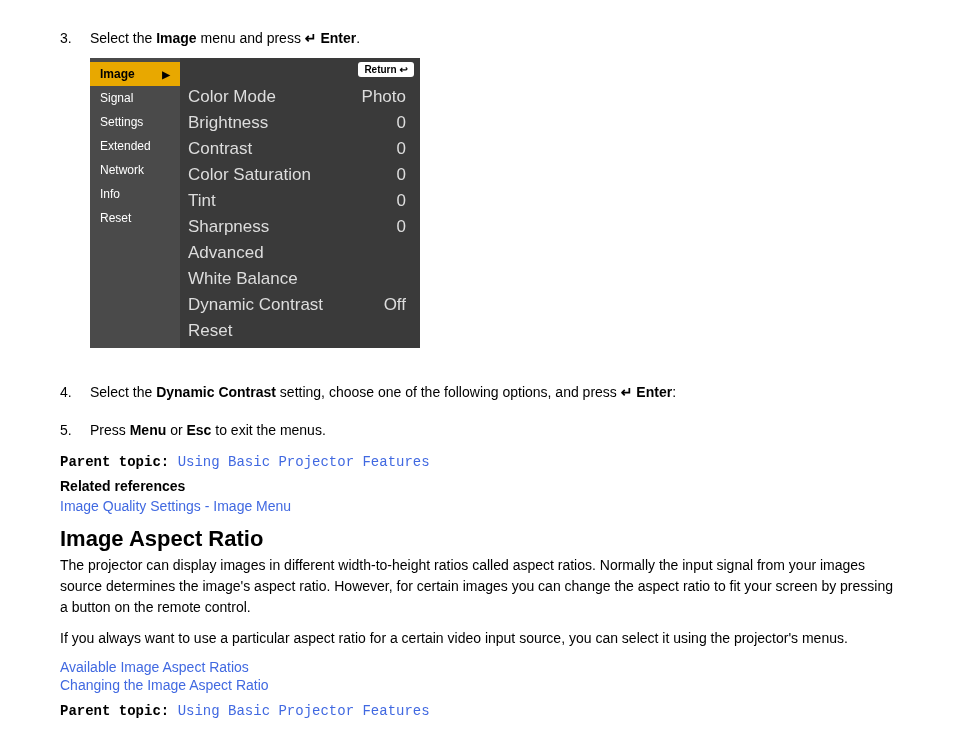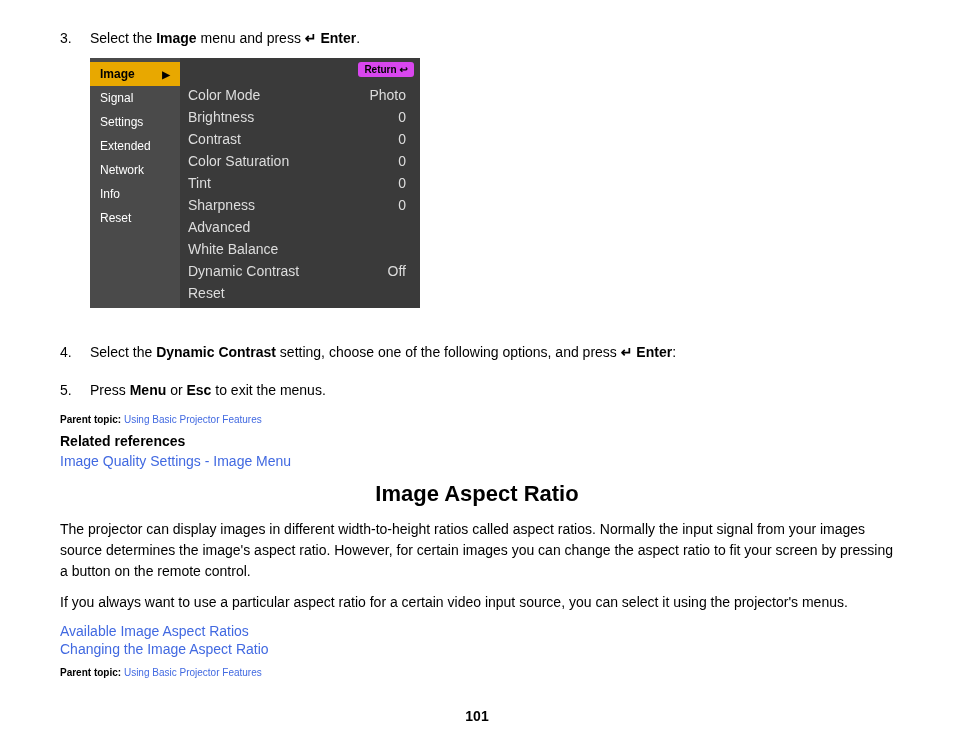--- a/index.html
+++ b/index.html
@@ -61,39 +61,39 @@
     .menu-right-panel {
       flex: 1;
       background: #3a3a3a;
       padding: 4px 0;
       position: relative;
     }
     .menu-return-btn {
       position: absolute;
       top: 4px;
       right: 6px;
-      background: #d946ef;
+      background: #ffffff;
       color: #000;
       font-size: 10px;
       font-weight: bold;
       padding: 2px 6px;
       border-radius: 3px;
       display: flex;
       align-items: center;
       gap: 3px;
     }
     .menu-return-btn::after {
       content: '↩';
     }
     .menu-row {
       display: flex;
       justify-content: space-between;
       align-items: center;
       padding: 3px 8px 3px 8px;
-      font-size: 14px;
+      font-size: 17px;
       color: #ddd;
     }
     .menu-row .label { color: #ddd; }
     .menu-row .value { color: #ddd; margin-right: 6px; }
 
     
     .bullet-list {
       list-style: none;
       margin: 6px 0 6px 10px;
     }
@@ -109,38 +109,38 @@
     }
 
     
     .step5 {
       margin-bottom: 16px;
     }
 
     
     .parent-topic {
       margin-bottom: 8px;
-      font-size: 10px;
+      font-size: 14px;
+      font-family: Liberation Mono, monospace;
     }
     .parent-topic .label { font-weight: bold; }
     .link { color: #4169e1; text-decoration: none; cursor: pointer; }
 
     
     .related-refs {
       margin-bottom: 12px;
     }
     .related-refs .heading { font-weight: bold; font-size: 14px; margin-bottom: 4px; }
 
     
     .section-heading {
       font-size: 22px;
       font-weight: bold;
-      margin-bottom: 12px;
+      margin-bottom: 3px;
       margin-top: 10px;
-      text-align: center;
     }
 
     
     .body-para {
       font-size: 14px;
       margin-bottom: 10px;
       line-height: 1.5;
     }
 
     .section-links {

